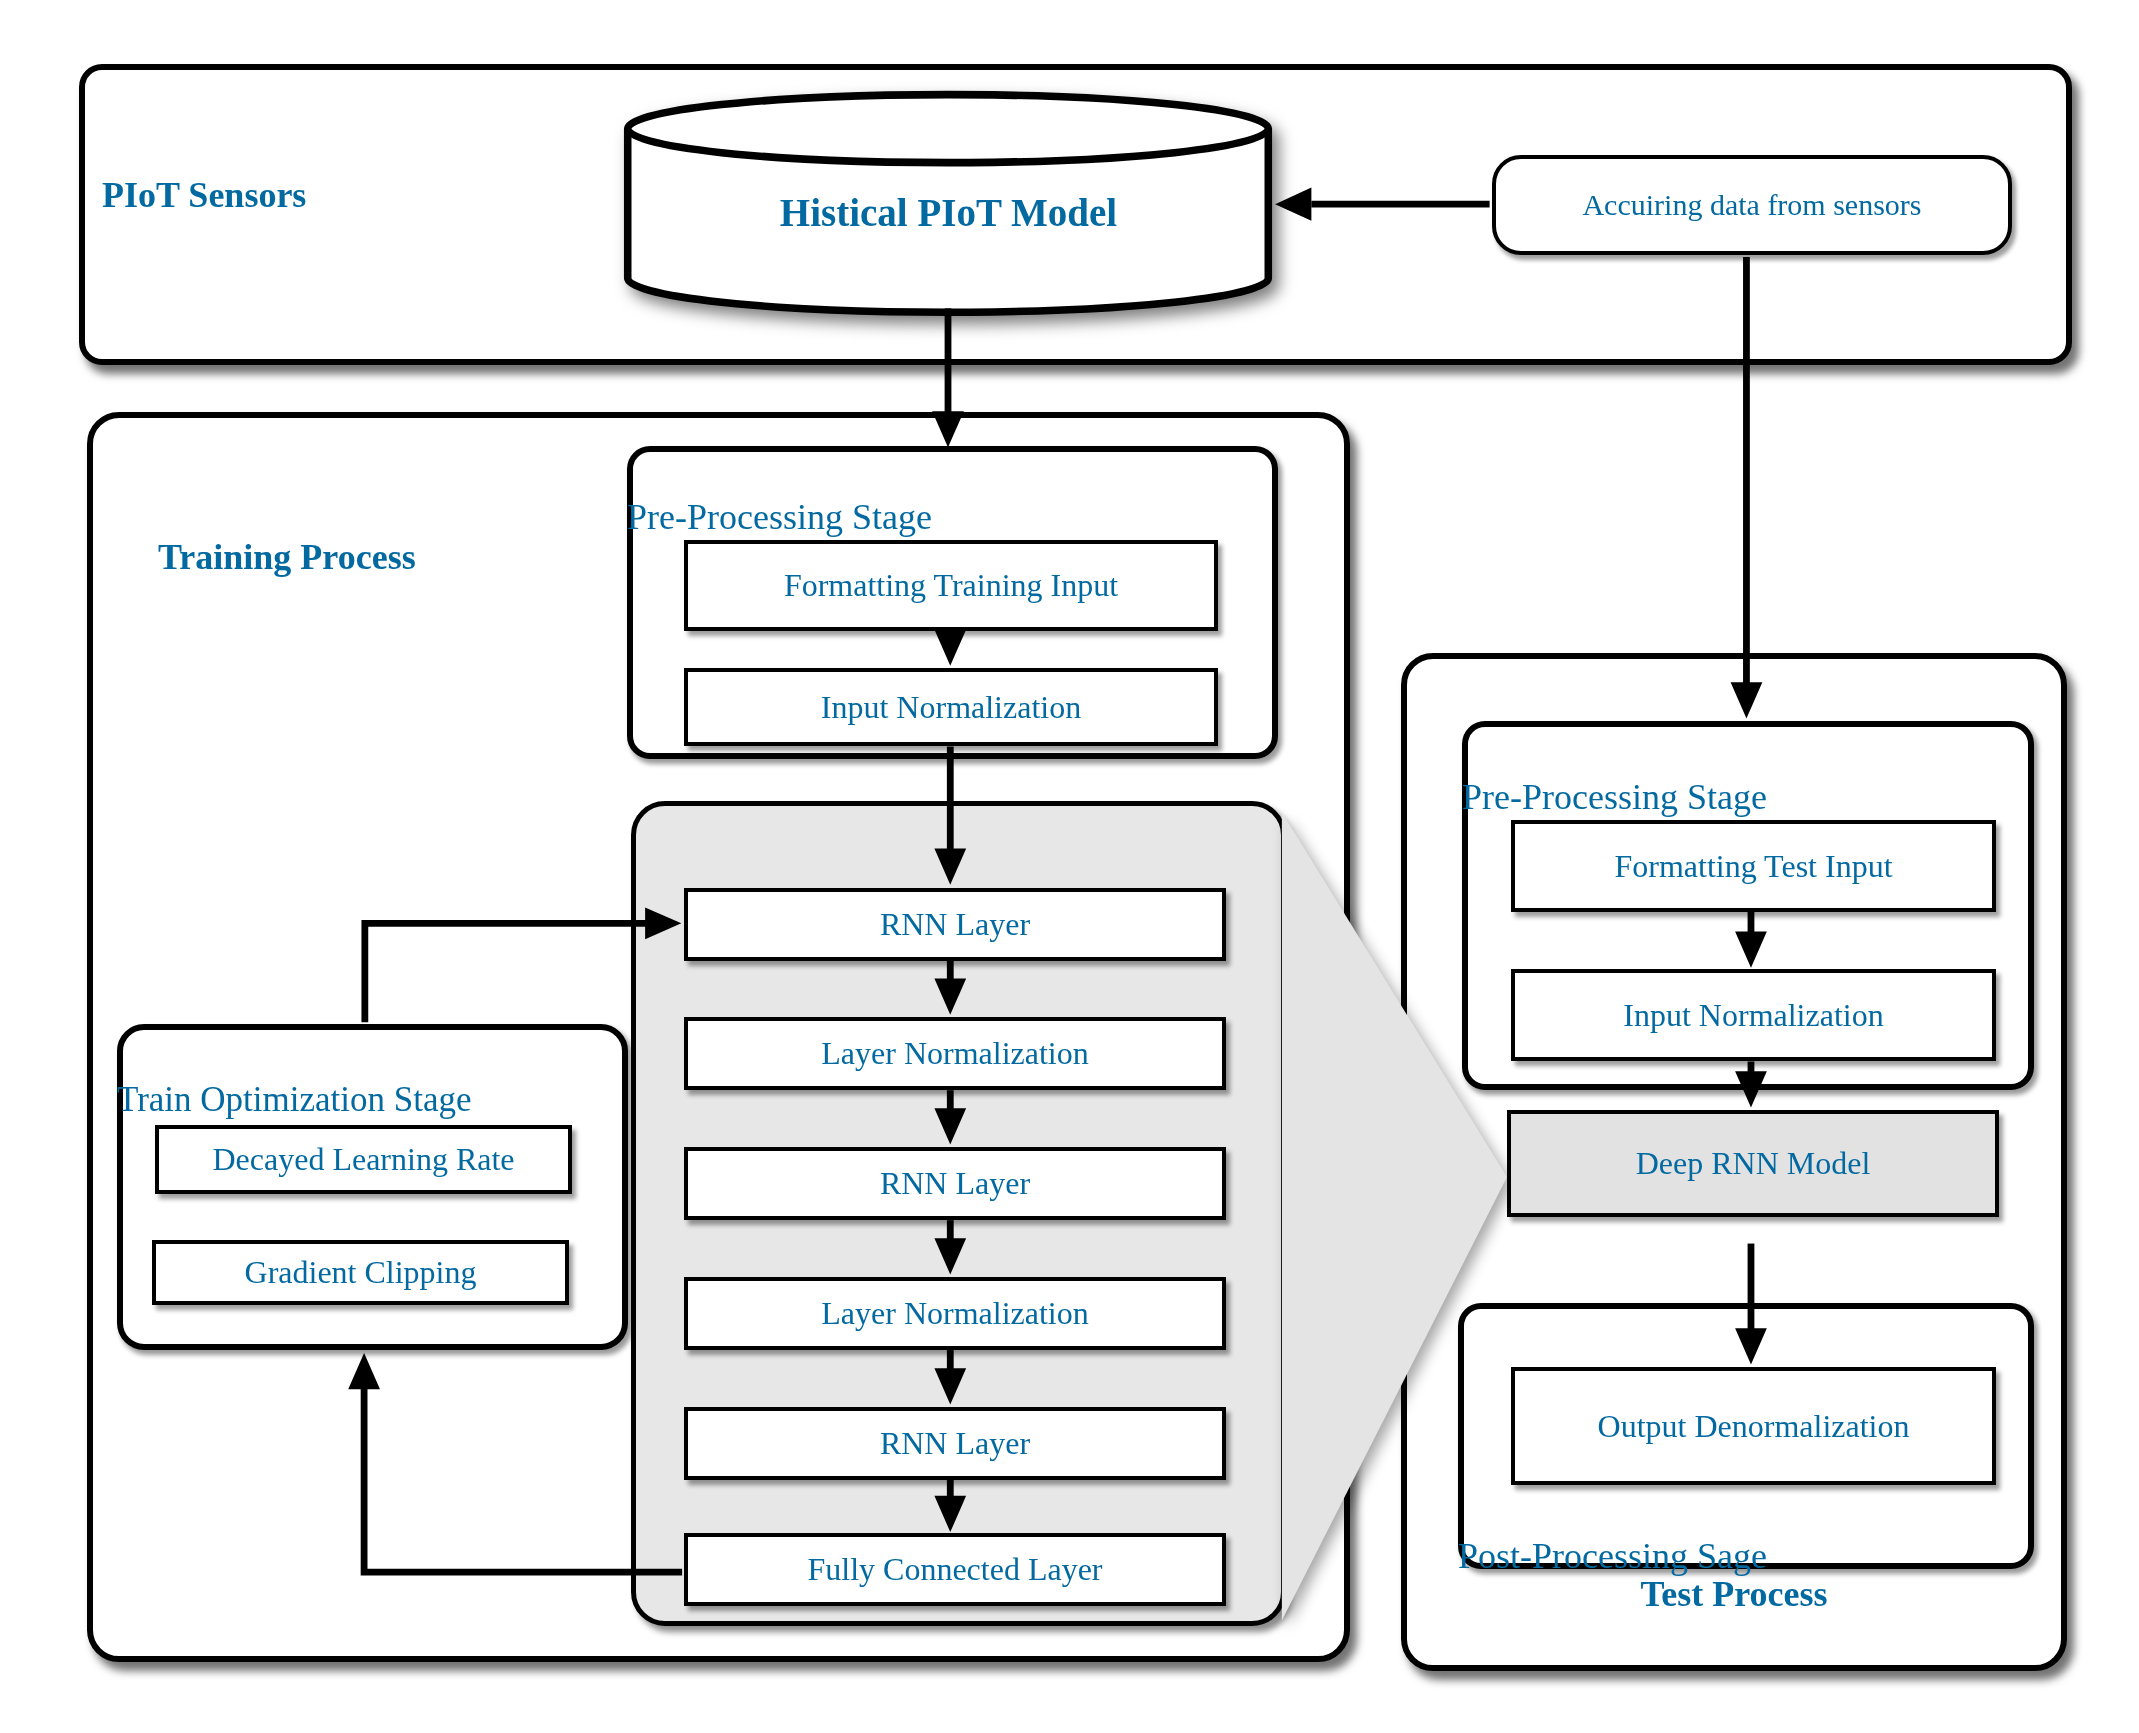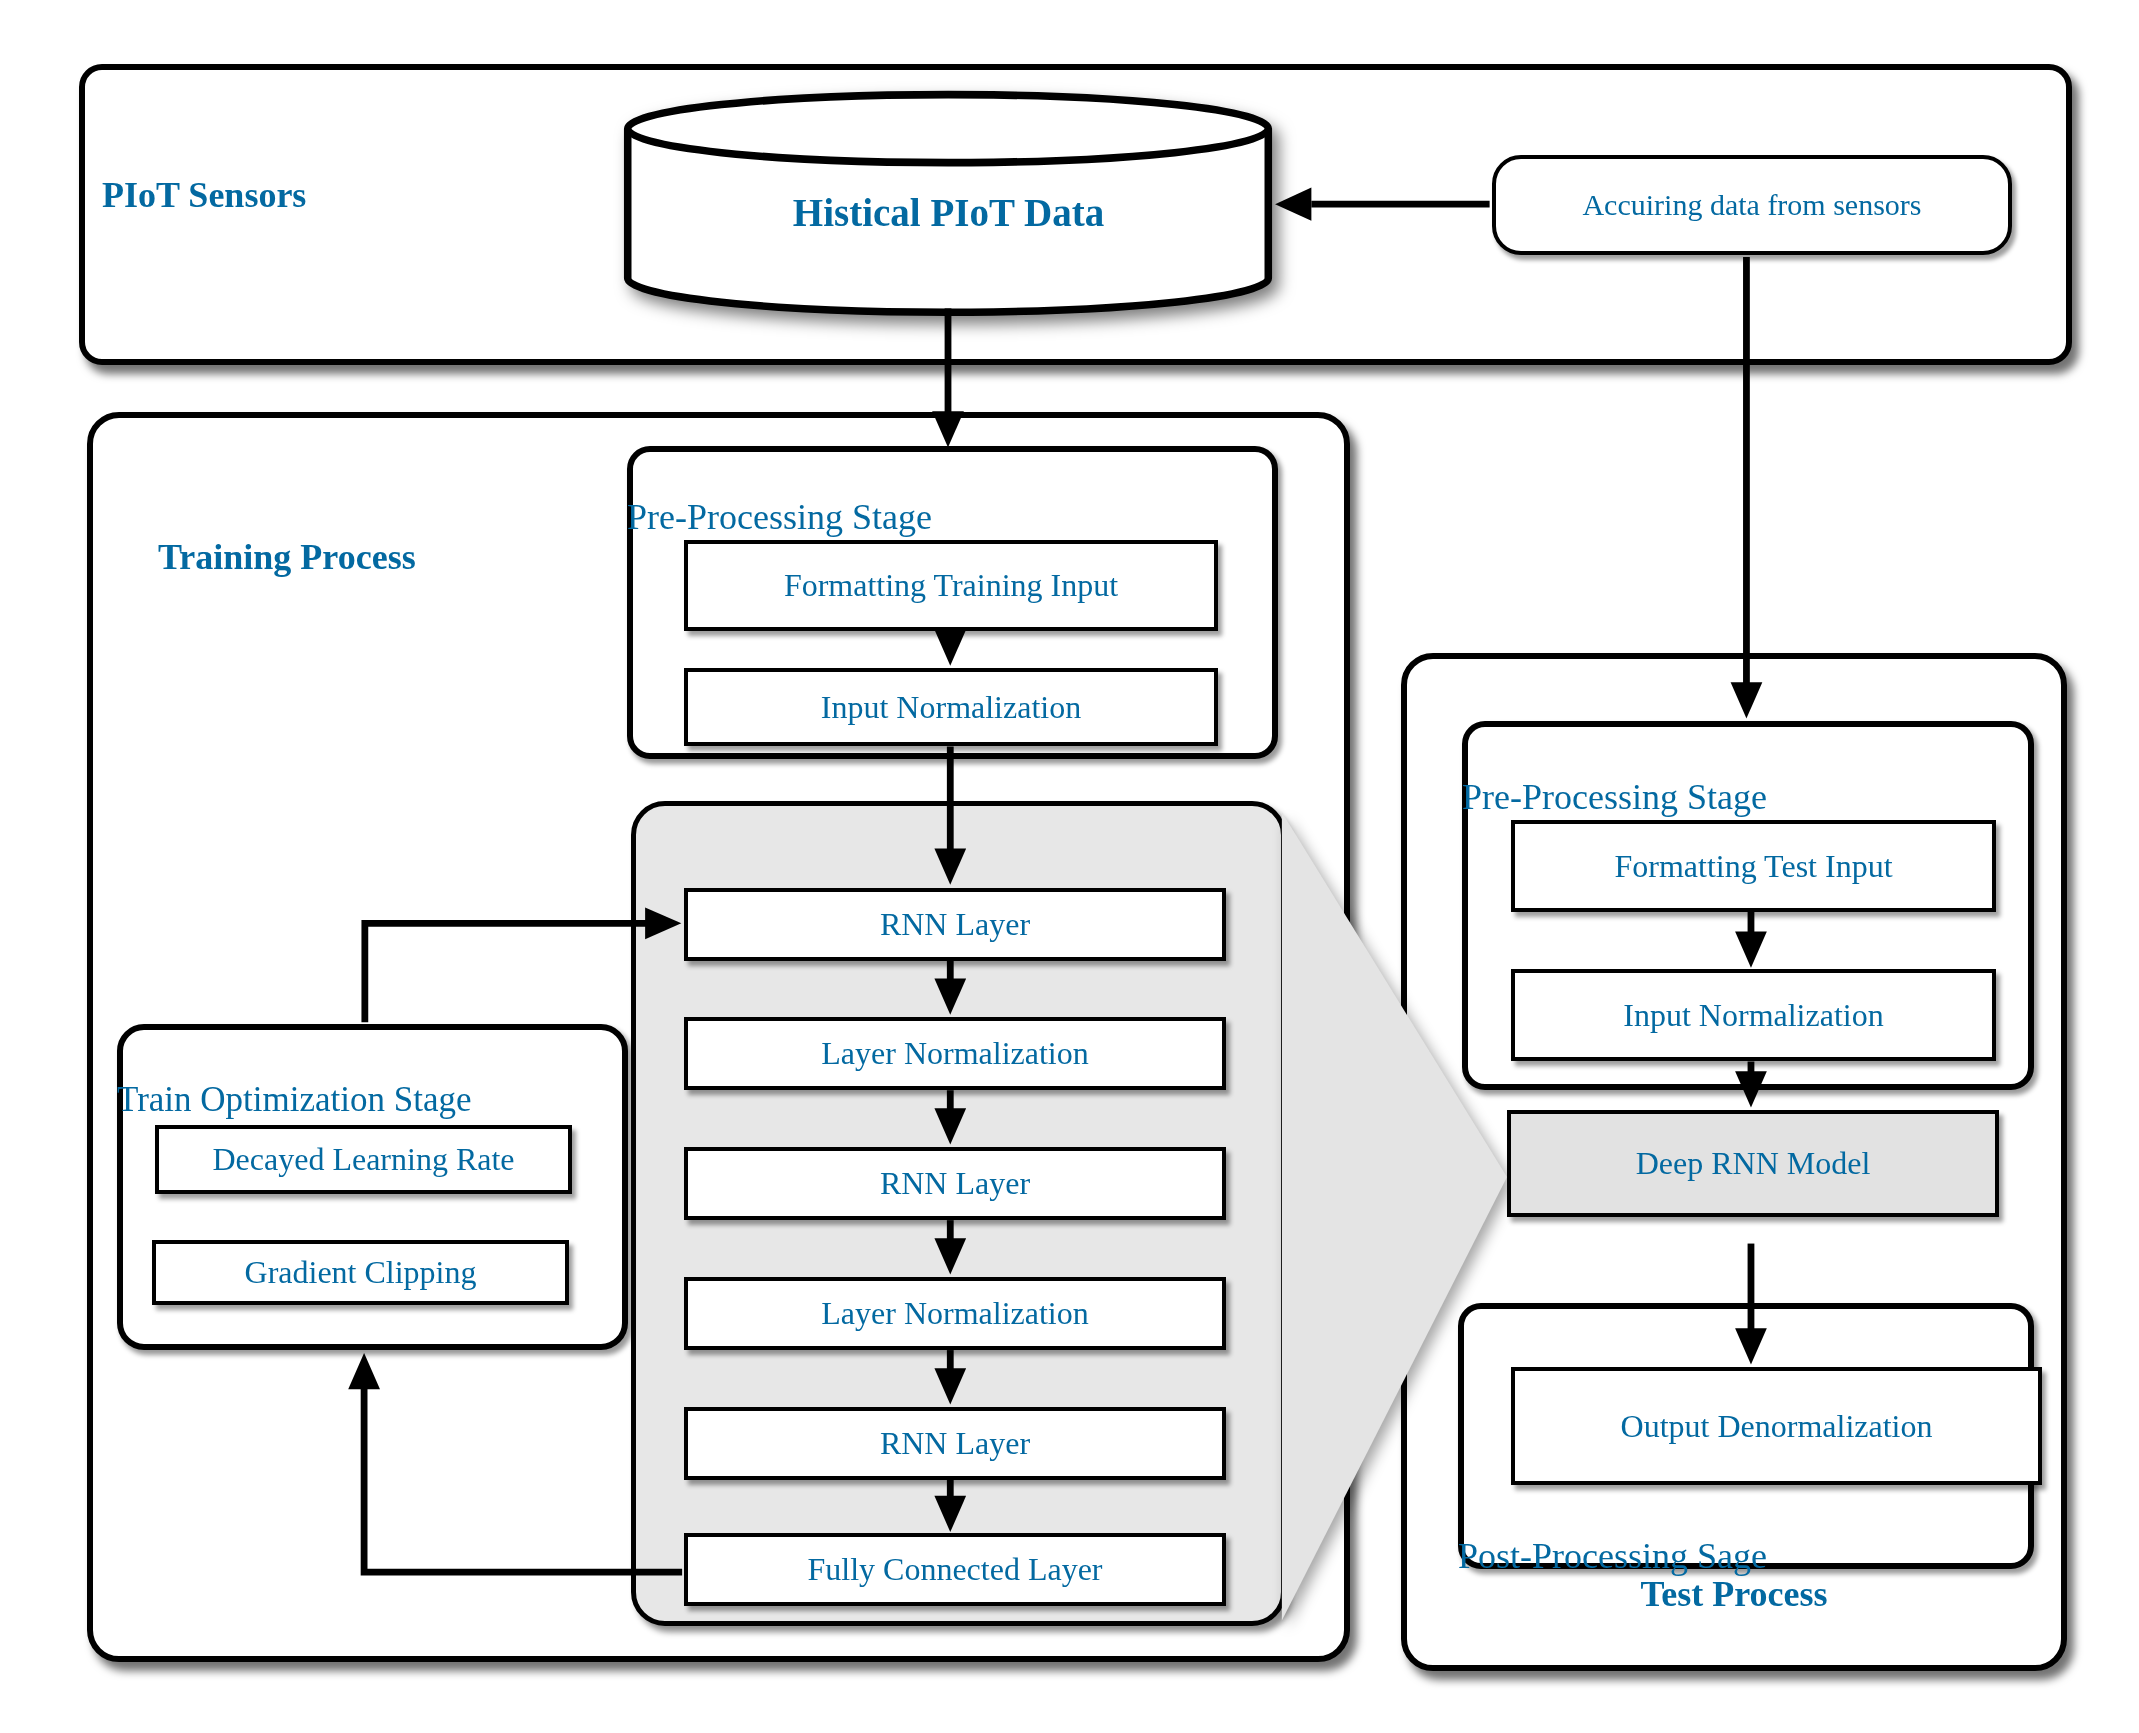--- a/index.html
+++ b/index.html
@@ -124,21 +124,21 @@
       <polygon points="2318,1281 2297,1233 2339,1233"></polygon>
       <polygon points="2318,1466 2297,1418 2339,1418"></polygon>
       <polygon points="2318,1806 2297,1758 2339,1758"></polygon>
       <polygon points="902,1222 854,1201 854,1243"></polygon>
       <polygon points="482,1791 461,1839 503,1839"></polygon>
     </g>
   </svg>
 
   <div class="abs section-label" style="left:102px; top:174px;">PIoT Sensors</div>
 
-  <div class="abs db-label" style="left:684px; top:190px; width:529px;">Histical PIoT Data</div>
+  <div class="abs db-label" style="left:684px; top:190px; width:529px;">Histical PIoT Model</div>
 
   <div class="abs leaf-box" style="left:1492px; top:155px; width:520px; height:100px; font-size:30px;border-radius:29px;">Accuiring data from sensors</div>
 
   <div class="abs section-label" style="left:142px; top:536px;margin-left:16px;">Training Process</div>
 
   <div class="abs stage-title" style="left:627px; top:464px; width:651px;">Pre-Processing Stage</div>
 
   <div class="abs leaf-box" style="left:684px; top:540px; width:534px; height:91px;">Formatting Training Input</div>
 
   <div class="abs leaf-box" style="left:684px; top:668px; width:534px; height:78px;">Input Normalization</div>
@@ -162,20 +162,20 @@
   <div class="abs leaf-box" style="left:152px; top:1240px; width:417px; height:65px;">Gradient Clipping</div>
 
   <div class="abs stage-title" style="left:1462px; top:744px; width:572px;">Pre-Processing Stage</div>
 
   <div class="abs leaf-box" style="left:1511px; top:820px; width:485px; height:92px;">Formatting Test Input</div>
 
   <div class="abs leaf-box" style="left:1511px; top:969px; width:485px; height:92px;">Input Normalization</div>
 
   <div class="abs leaf-box model-box" style="left:1507px; top:1110px; width:492px; height:107px;">Deep RNN Model</div>
 
-  <div class="abs leaf-box" style="left:1511px; top:1367px; width:531px; height:118px;">Output Denormalization</div>
+  <div class="abs leaf-box" style="left:1511px; top:1367px; width:485px; height:118px;">Output Denormalization</div>
 
   <div class="abs stage-title" style="left:1458px; top:1503px; width:576px;">Post-Processing Sage</div>
 
   <div class="abs section-label" style="left:1401px; top:1573px; width:666px; text-align:center;">Test Process</div>
 
 </div>
 
 
 </body></html>

